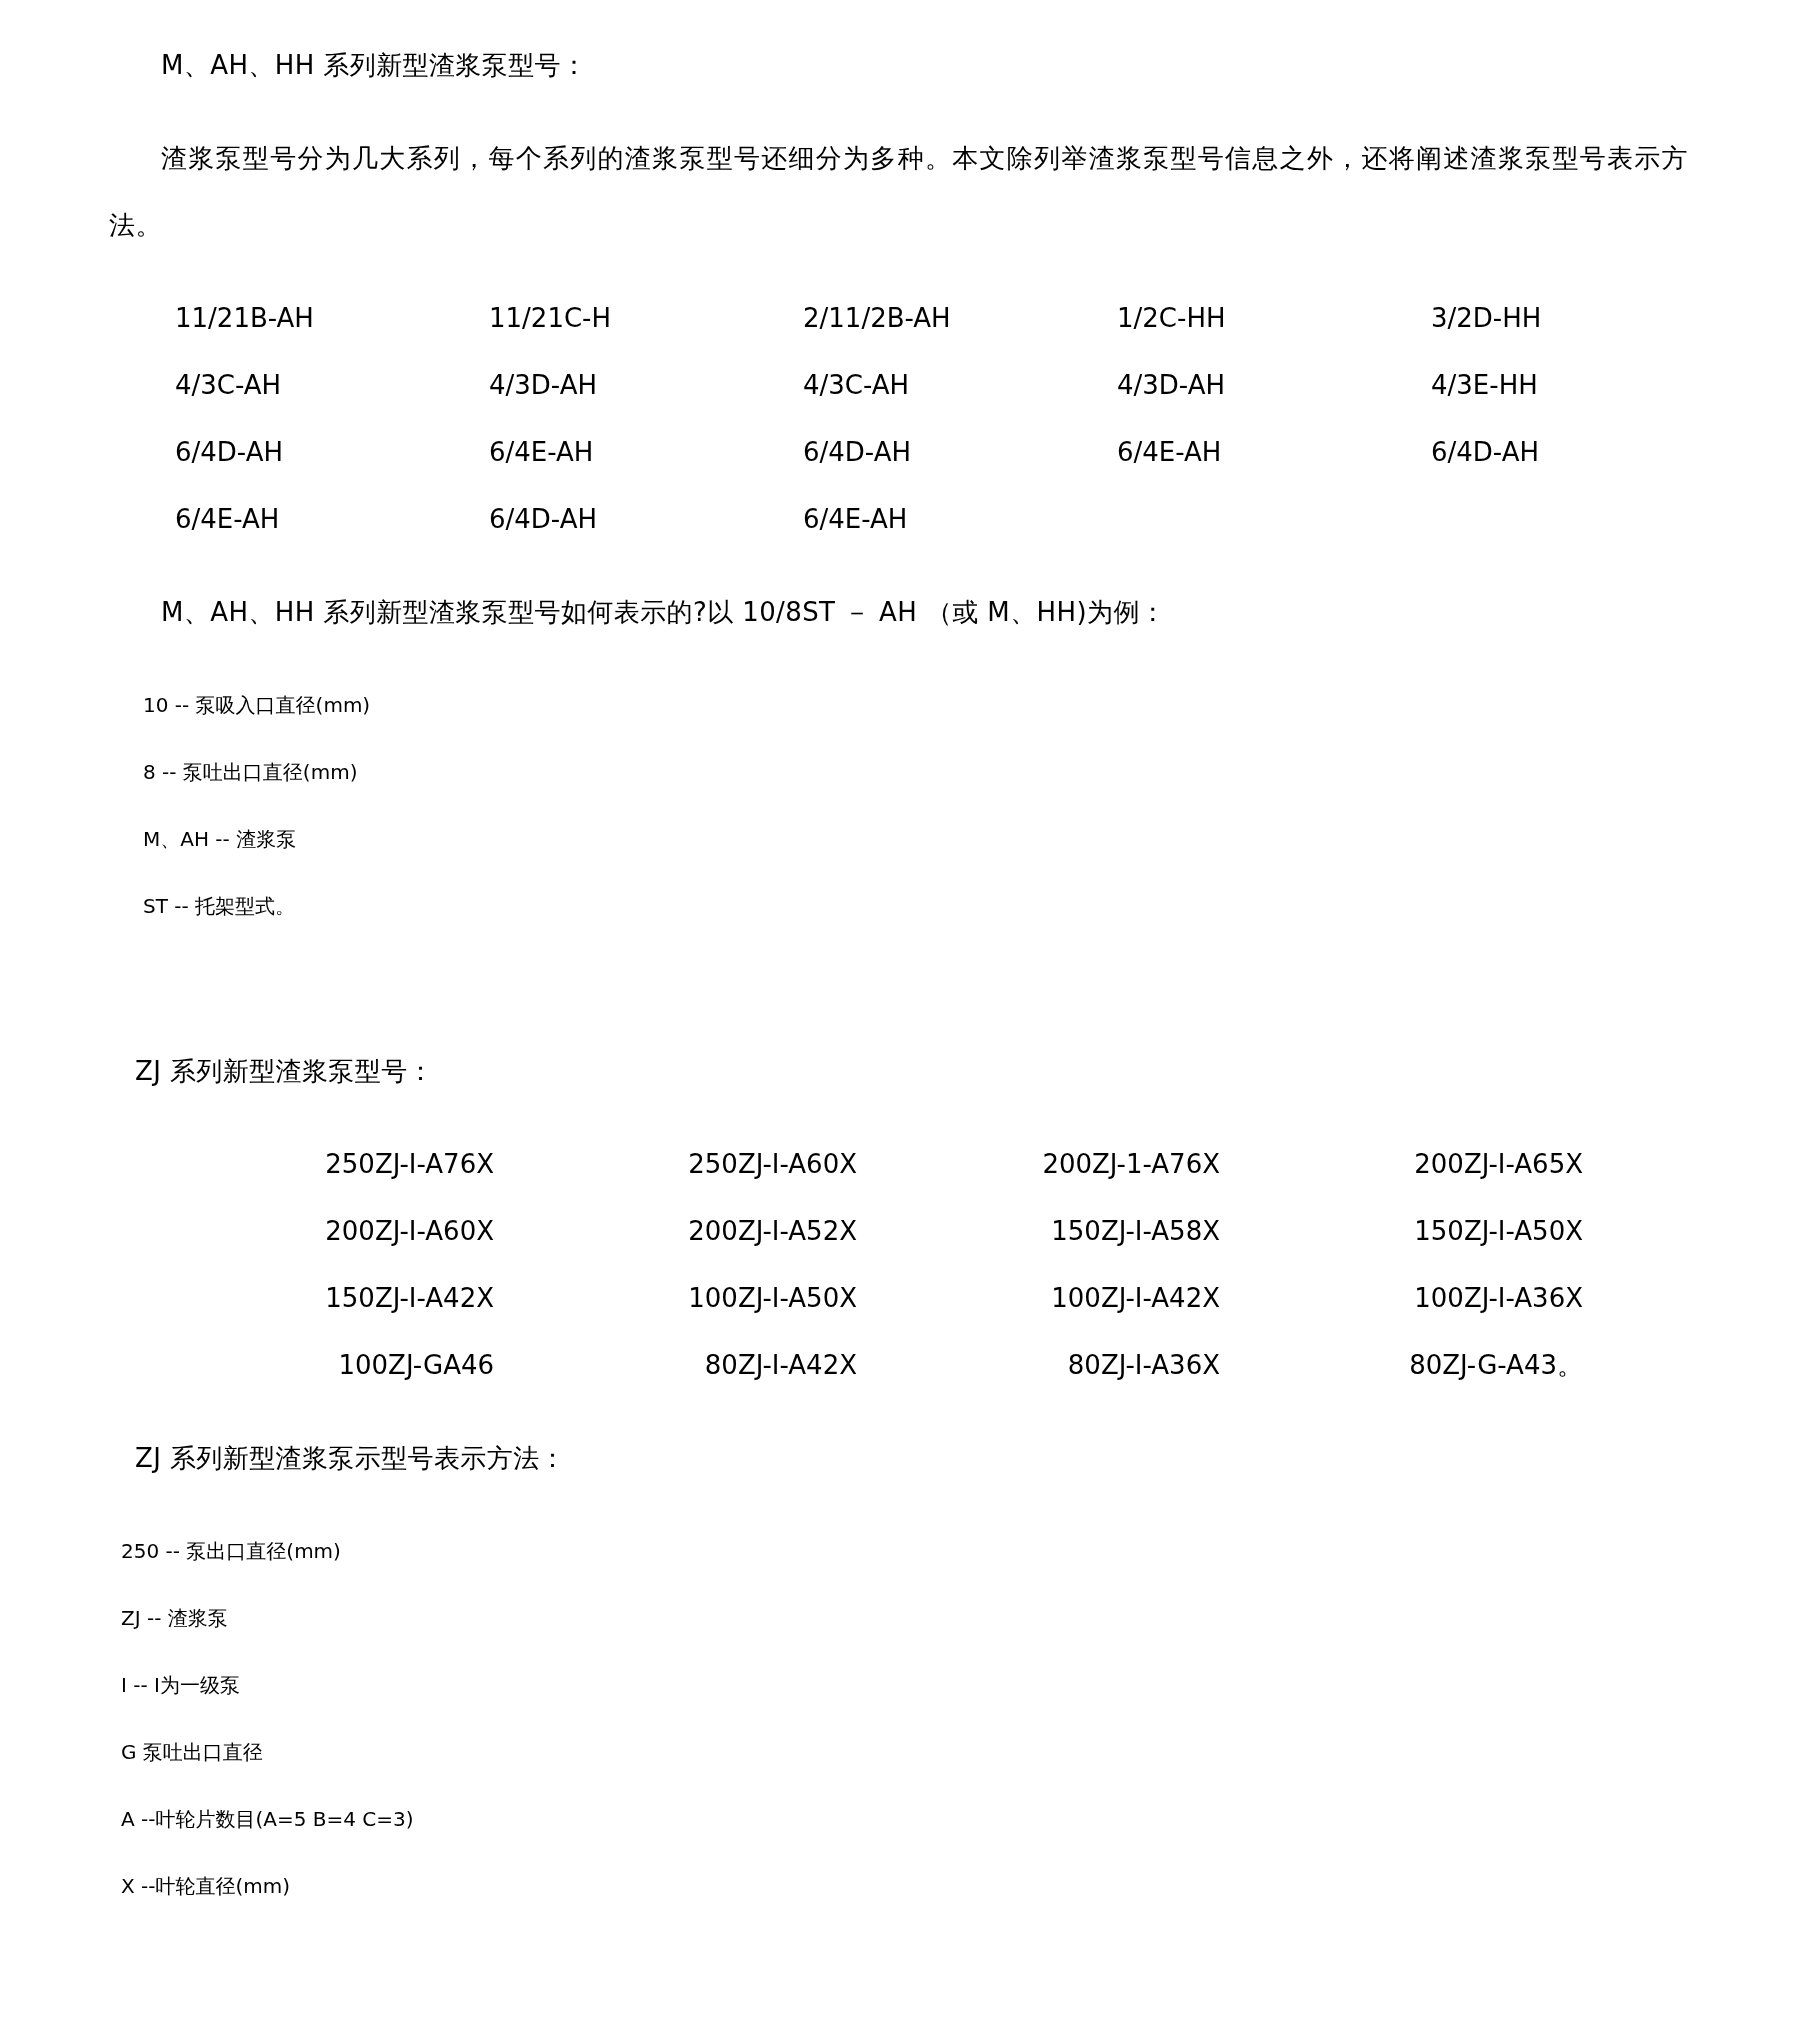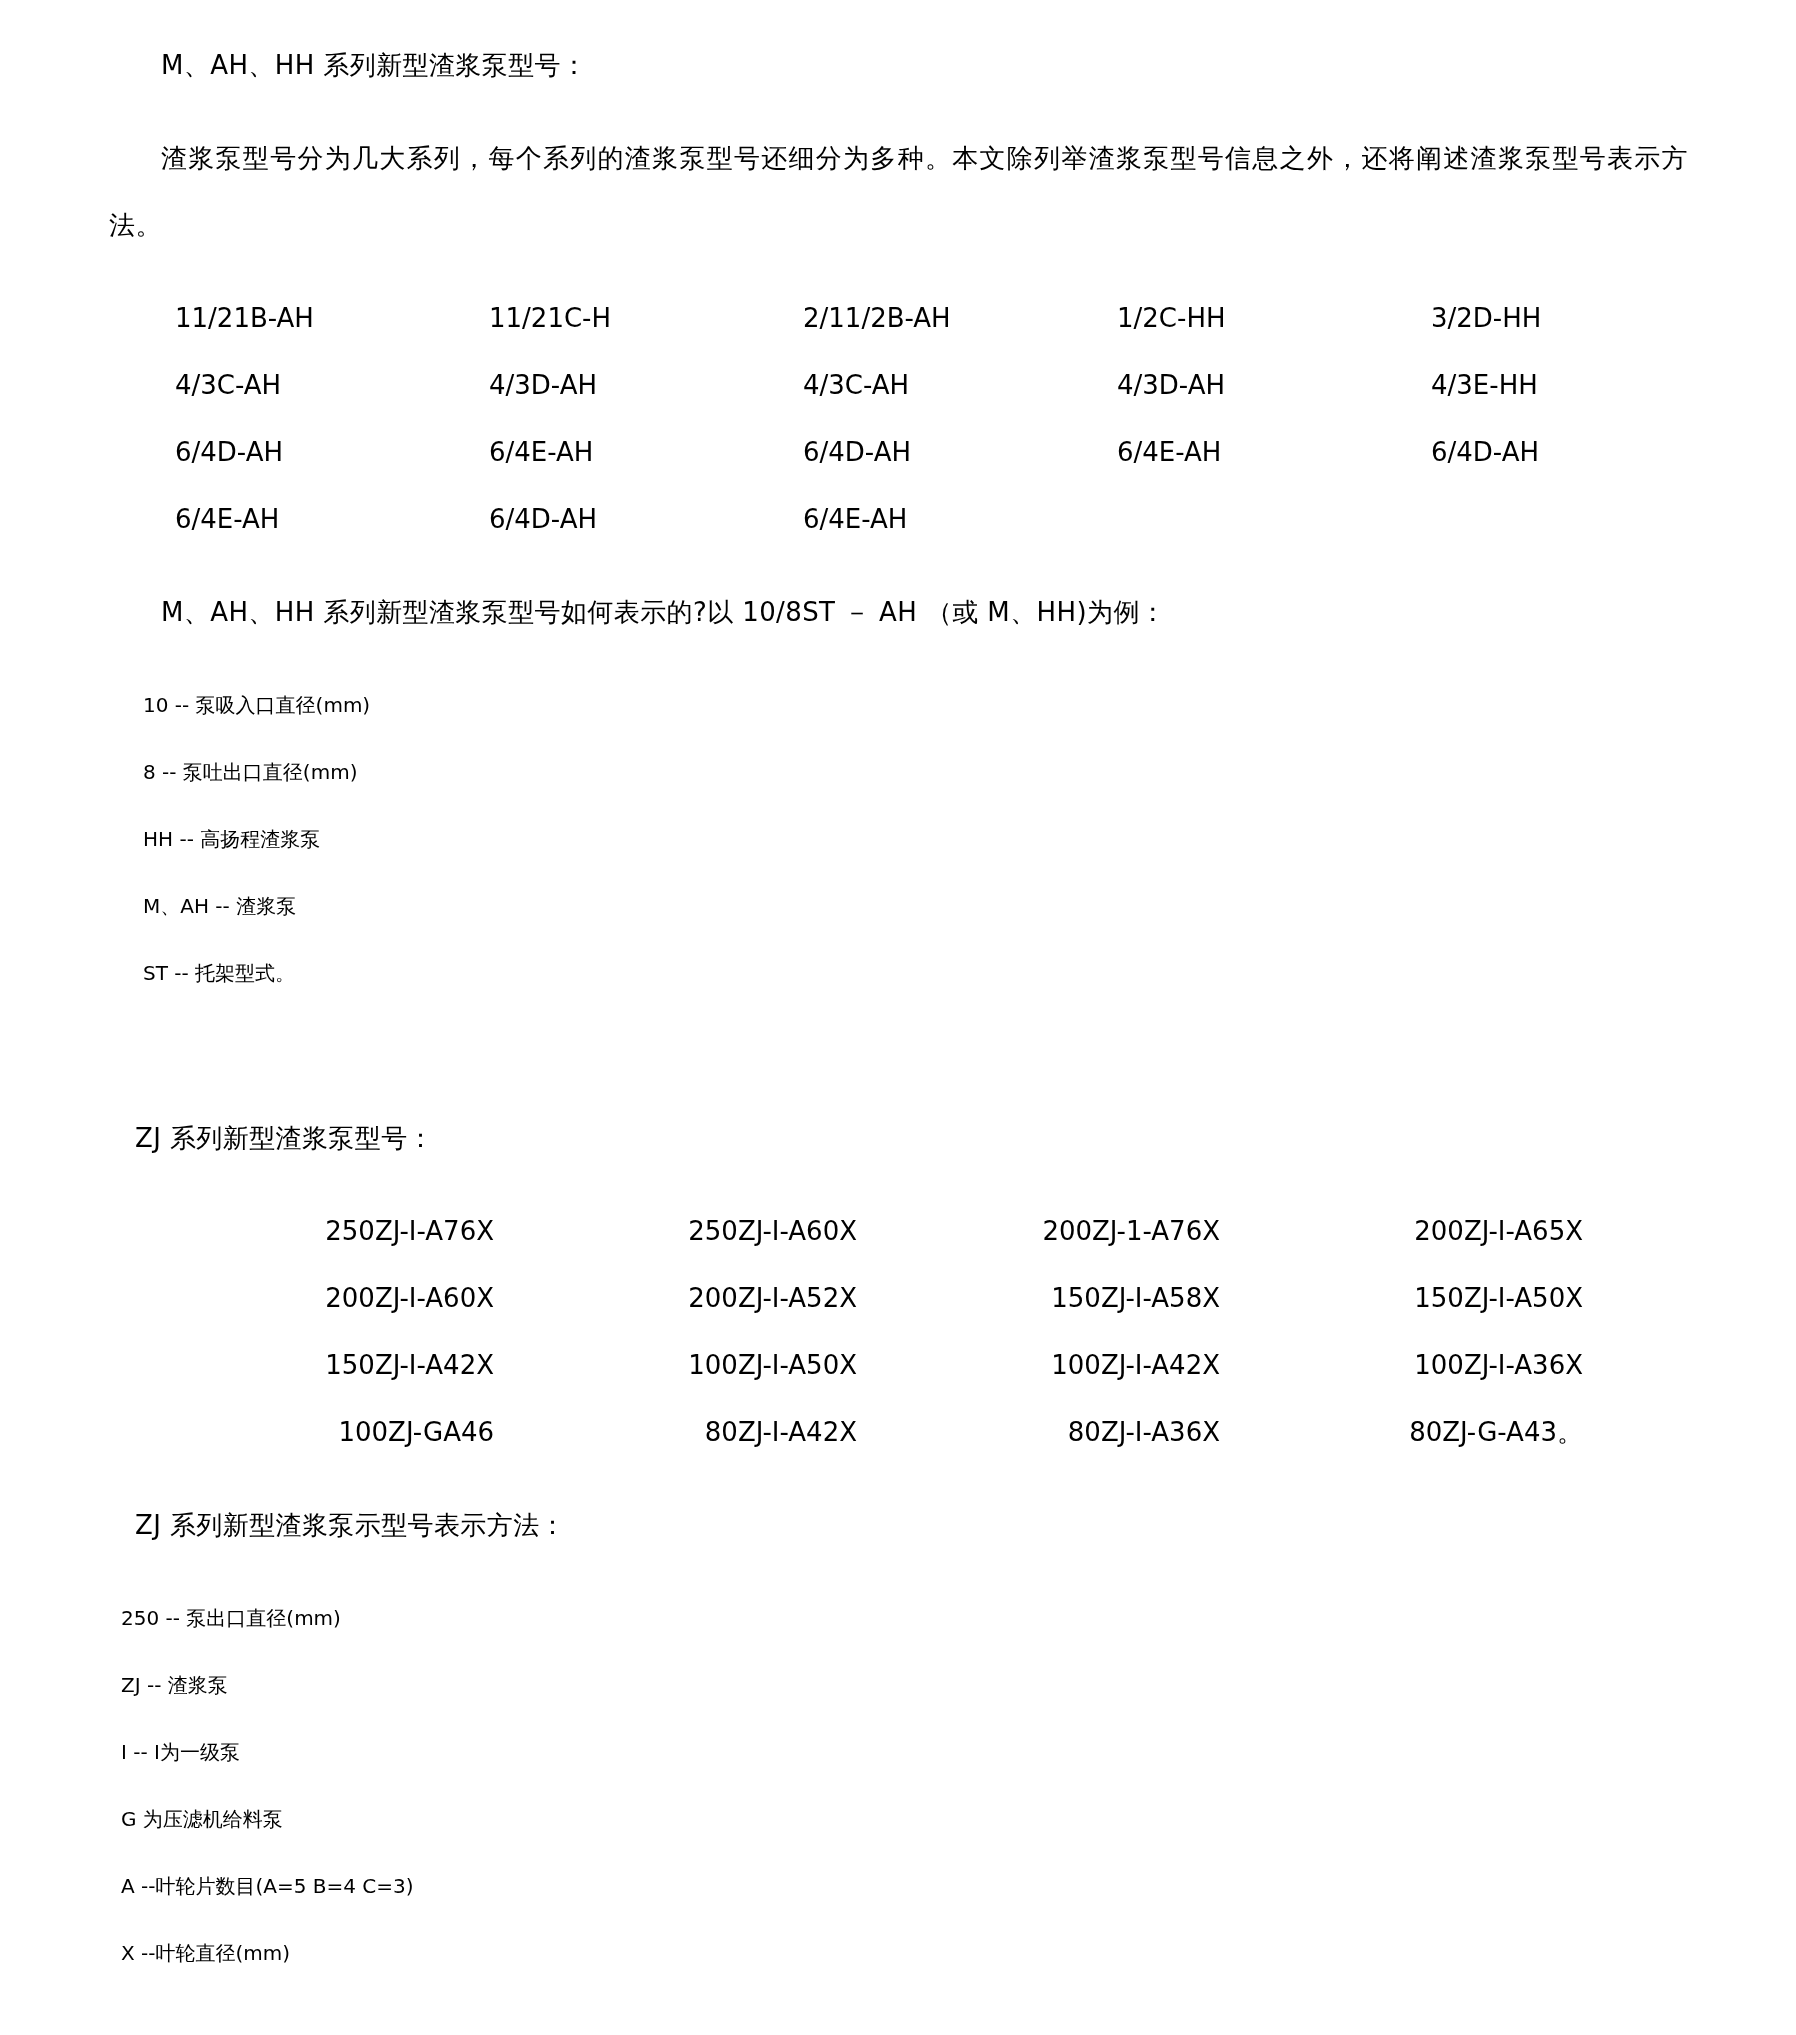--- a/index.html
+++ b/index.html
@@ -109,21 +109,20 @@
       <span class="cell">6/4E-AH</span>
       <span class="cell">6/4D-AH</span>
       <span class="cell">6/4E-AH</span>
     </div>
   </div>
 
   <p class="para indent">M、AH、HH 系列新型渣浆泵型号如何表示的?以 10/8ST － AH （或 M、HH)为例：</p>
 
   <div class="legend-line">10 -- 泵吸入口直径(mm)</div>
   <div class="legend-line">8 -- 泵吐出口直径(mm)</div>
-  <div class="legend-line">HH -- 高扬程渣浆泵</div>
   <div class="legend-line">M、AH -- 渣浆泵</div>
   <div class="legend-line">ST -- 托架型式。</div>
 
   <div class="spacer-xl"></div>
 
   <p class="para small-indent">ZJ 系列新型渣浆泵型号：</p>
 
   <div class="grid zj-grid">
     <div class="grid-row">
       <span class="cell">250ZJ-I-A76X</span>
@@ -149,20 +148,20 @@
       <span class="cell">80ZJ-I-A36X</span>
       <span class="cell">80ZJ-G-A43。</span>
     </div>
   </div>
 
   <p class="para small-indent">ZJ 系列新型渣浆泵示型号表示方法：</p>
 
   <div class="legend-line tight">250 -- 泵出口直径(mm)</div>
   <div class="legend-line tight">ZJ -- 渣浆泵</div>
   <div class="legend-line tight">Ⅰ -- Ⅰ为一级泵</div>
-  <div class="legend-line tight">G 为压滤机给料泵</div>
+  <div class="legend-line tight">G 泵吐出口直径</div>
   <div class="legend-line tight">A --叶轮片数目(A=5 B=4 C=3)</div>
   <div class="legend-line tight">X --叶轮直径(mm)</div>
 
   <div class="spacer-xl"></div>
 
 </div>
 
 
 </body></html>

